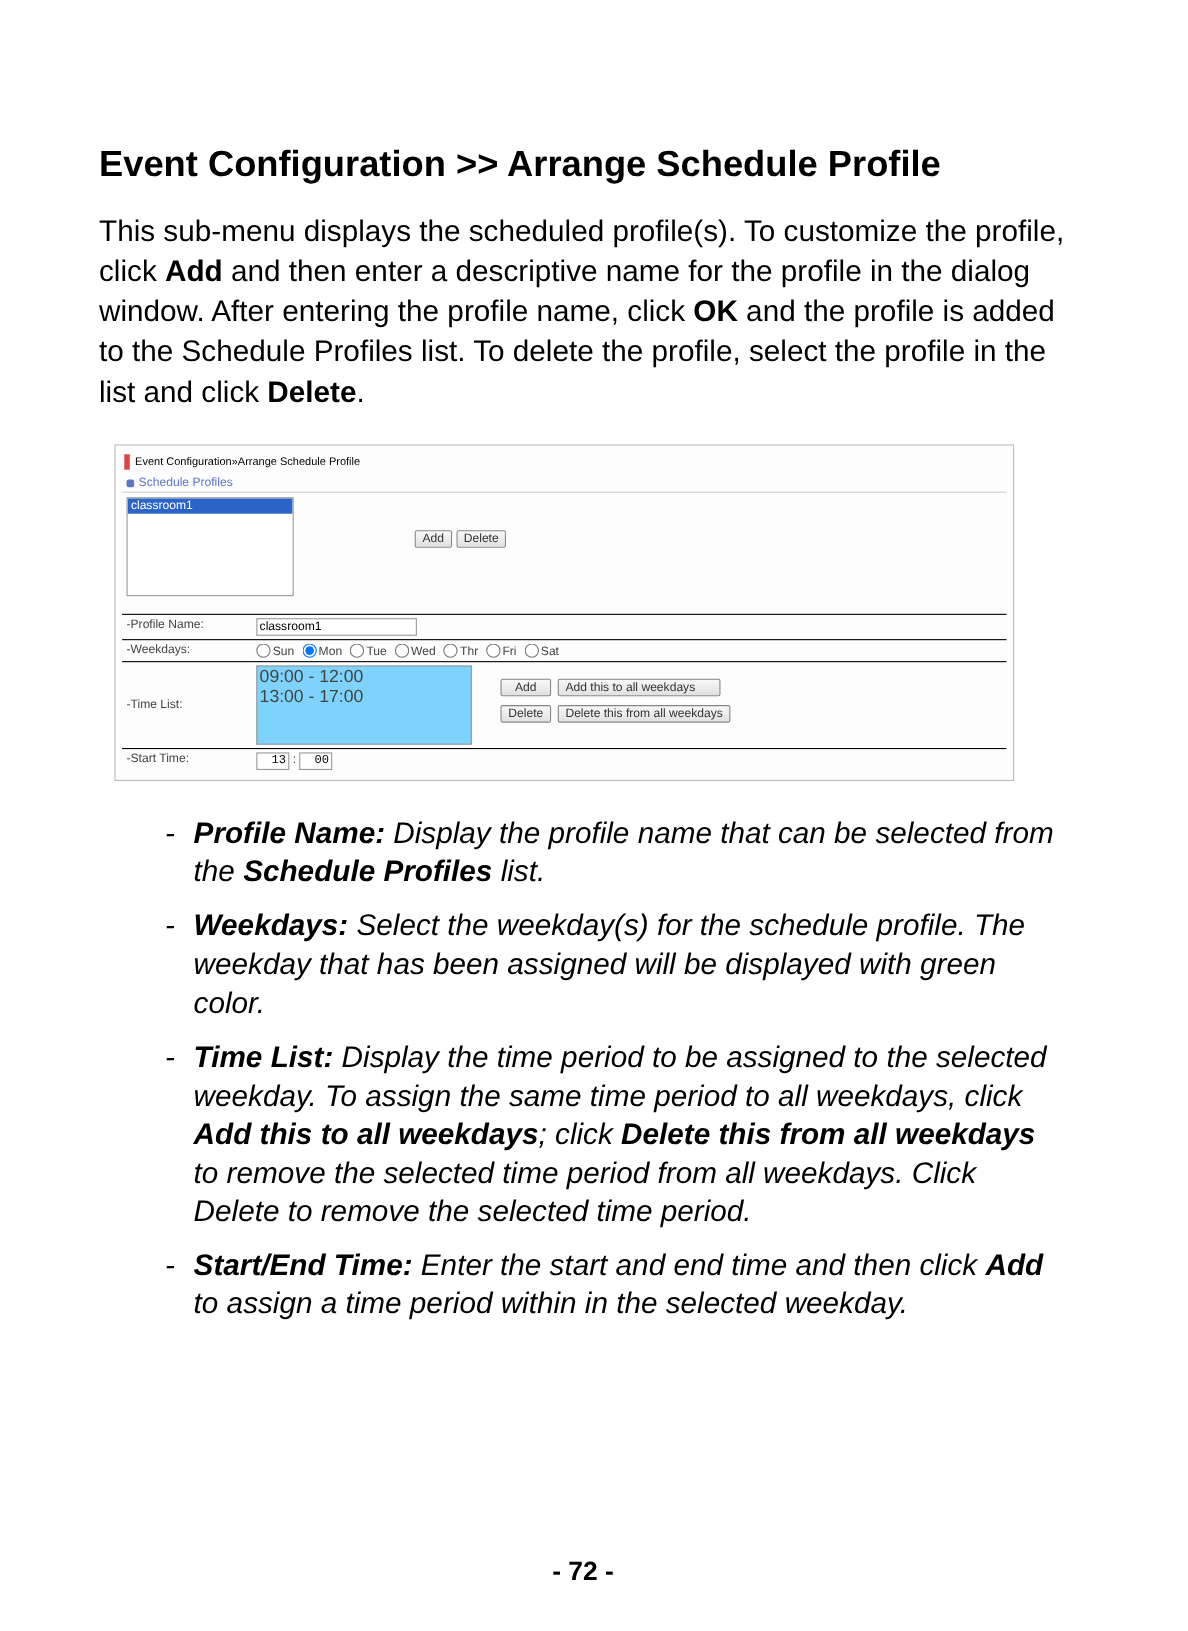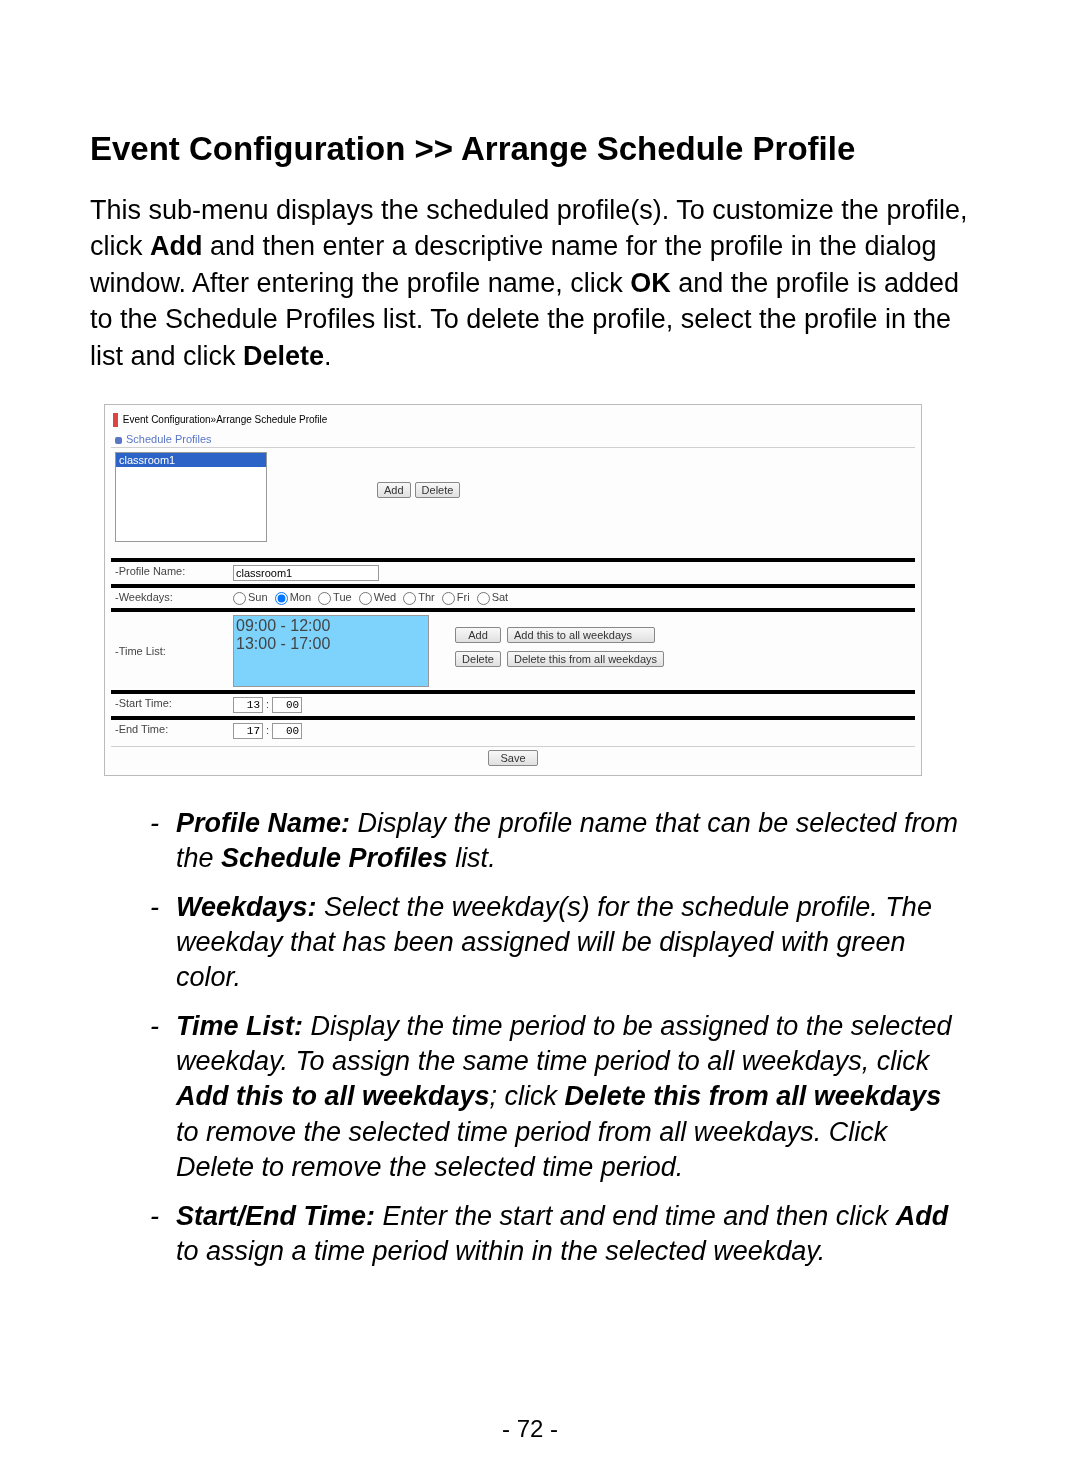--- a/index.html
+++ b/index.html
@@ -10,36 +10,36 @@
   .fig-title{font-size:10px;color:#000;padding:2px 0 6px 2px;}
   .fig-title .bar{display:inline-block;width:5px;height:14px;background:#d44;vertical-align:middle;margin-right:2px;}
   .sect-hdr{font-size:11px;color:#5a76c7;padding:0 0 2px 4px;}
   .sect-hdr::before{content:"";display:inline-block;width:7px;height:7px;border-radius:2px;background:#5a76c7;margin-right:4px;vertical-align:middle;}
   .profiles-row{display:flex;align-items:flex-start;border-top:1px solid #d0d0d0;padding:4px 4px 8px 4px;}
   .listbox{width:150px;height:88px;border:1px solid #999;background:#fff;font-size:11px;overflow:hidden;}
   .listbox .sel{background:#2b63c7;color:#fff;padding:1px 3px;display:block;}
   .btns-cell{flex:1;display:flex;align-items:center;justify-content:flex-start;padding-left:110px;padding-top:30px;gap:4px;}
   .btn{font-family:inherit;font-size:11px;padding:1px 6px;border:1px solid #888;border-radius:2px;background:linear-gradient(#f8f8f8,#e0e0e0);color:#333;cursor:pointer;}
   table.form{width:100%;border-collapse:collapse;margin-top:8px;}
-  table.form td{padding:3px 4px;font-size:11px;color:#444;vertical-align:top;border-top:4px solid #000000;margin-left:13px;}
+  table.form td{padding:3px 4px;font-size:11px;color:#444;vertical-align:top;border-top:1px solid #000000;margin-left:13px;}
   table.form td.lbl{width:110px;white-space:nowrap;}
   input.txt{font-family:inherit;font-size:11px;border:1px solid #999;padding:1px 2px;background:#fff;}
   .radio-row label{margin-right:4px;}
   .radio-row input{vertical-align:middle;margin:0 2px 0 0;}
   .time-row{display:flex;}
   .timelist{width:190px;height:68px;border:1px solid #999;background:#7dd3fc;font-size:16px;padding:1px 2px;white-space:pre-line;}
   .time-btns{padding-left:26px;display:flex;flex-direction:column;gap:8px;padding-top:12px;}
   .time-btns .row{display:flex;gap:6px;}
   .wide{min-width:148px;text-align:left;padding-left:6px;padding-right:6px;}
   .hm input.txt{width:24px;text-align:right;font-family:Liberation Mono, monospace;}
   .save-row{text-align:center;border-top:1px solid #d0d0d0;margin-top:4px;padding:3px 0;}
   ul.bullets{list-style:none;padding:0 0 0 60px;margin:30px 0 0 0;}
   ul.bullets>li{font-size:27px;line-height:1.3;margin-bottom:14px;position:relative;padding-left:26px;font-style:italic;}
   ul.bullets>li::before{content:"-";position:absolute;left:0;top:0;}
-  .pageno{position:absolute;bottom:40px;left:0;width:100%;text-align:center;font-size:24px;}
+  .pageno{position:absolute;bottom:40px;left:0;width:100%;text-align:center;font-size:24px;font-weight:bold;}
   b{font-weight:bold;}
 </style>
 </head>
 <body>
 
 <div class="page">
 
   <h1>Event Configuration &gt;&gt; Arrange Schedule Profile</h1>
 
   <p class="intro">
@@ -99,32 +99,22 @@
           </div>
         </td>
       </tr>
       <tr>
         <td class="lbl">-Start Time:</td>
         <td class="hm">
           <input class="txt" value="13" style=""> :
           <input class="txt" value="00" style="">
         </td>
       </tr>
-      <tr>
-        <td class="lbl">-End Time:</td>
-        <td class="hm">
-          <input class="txt" value="17" style=""> :
-          <input class="txt" value="00" style="">
-        </td>
-      </tr>
     </tbody>
       </table>
-    <div class="save-row">
-      <button class="btn" style="min-width:50px">Save</button>
-    </div>
   </div>
 
   <ul class="bullets">
     <li>
       <b>Profile Name: </b><span>Display the profile name that can be selected from the </span><b>Schedule Profiles</b><span> list.</span>
     </li>
     <li>
       <b>Weekdays: </b><span>Select the weekday(s) for the schedule profile. The weekday that has been assigned will be displayed with green color.</span>
     </li>
     <li>

